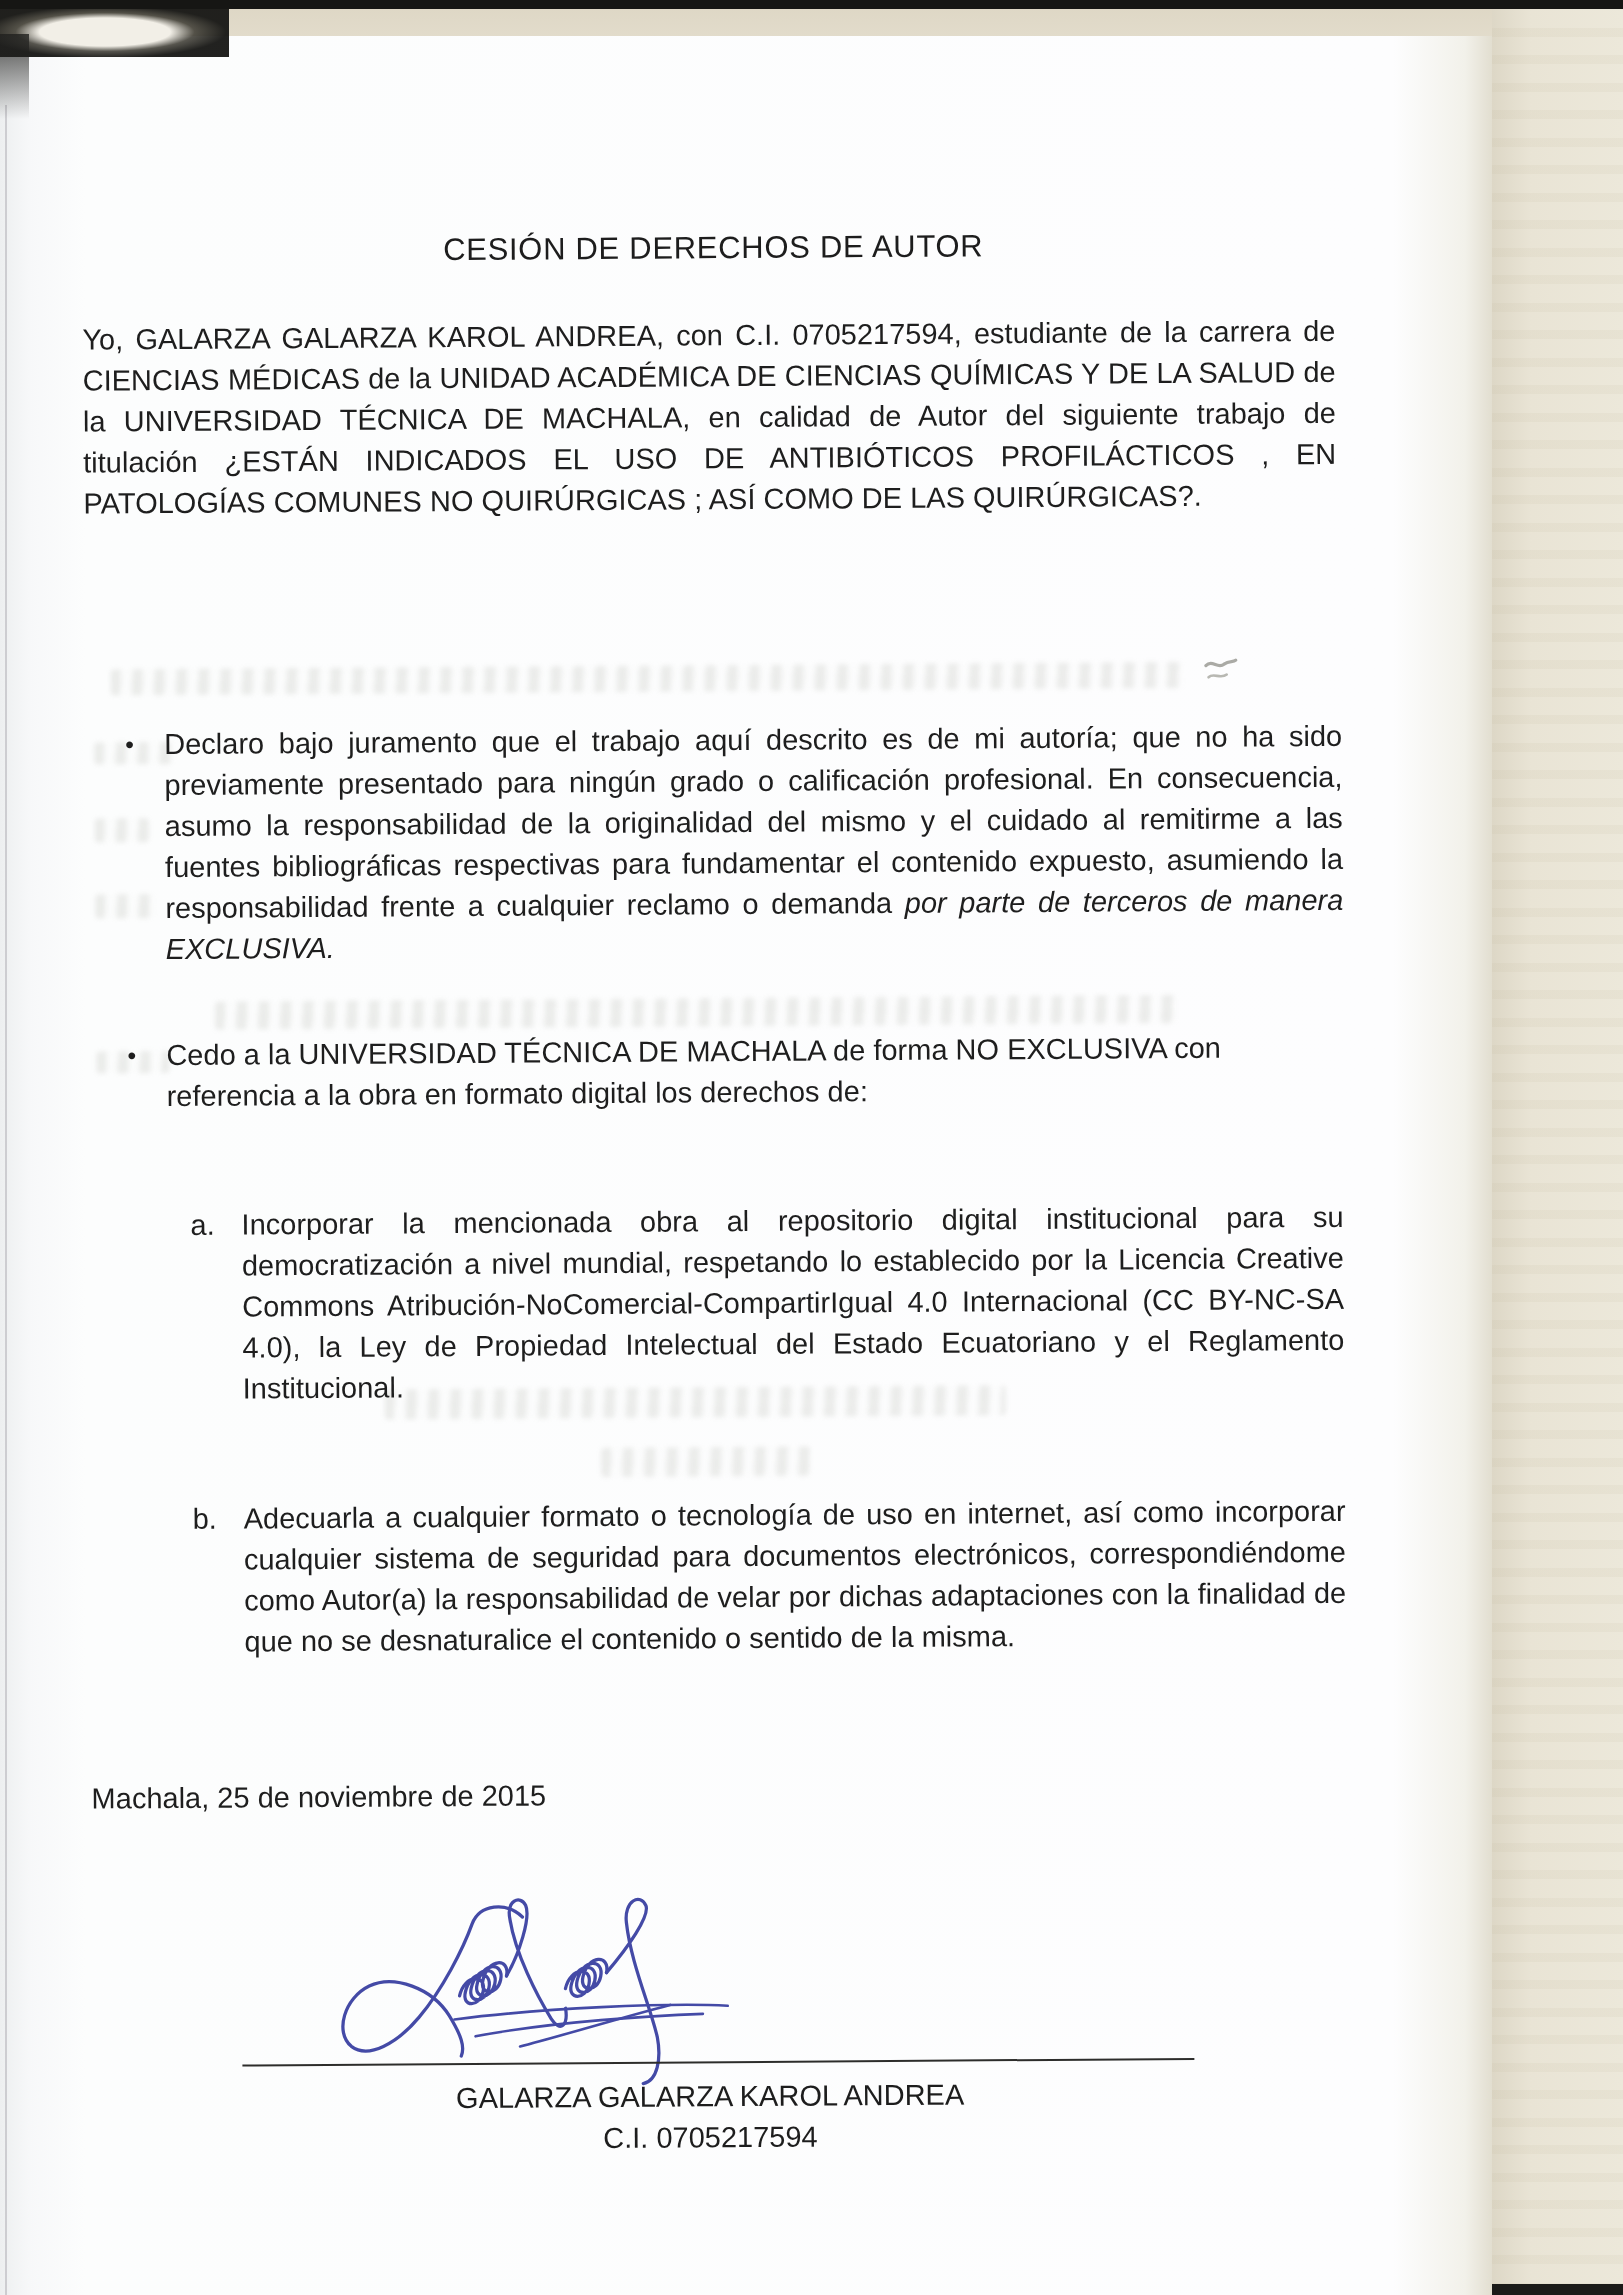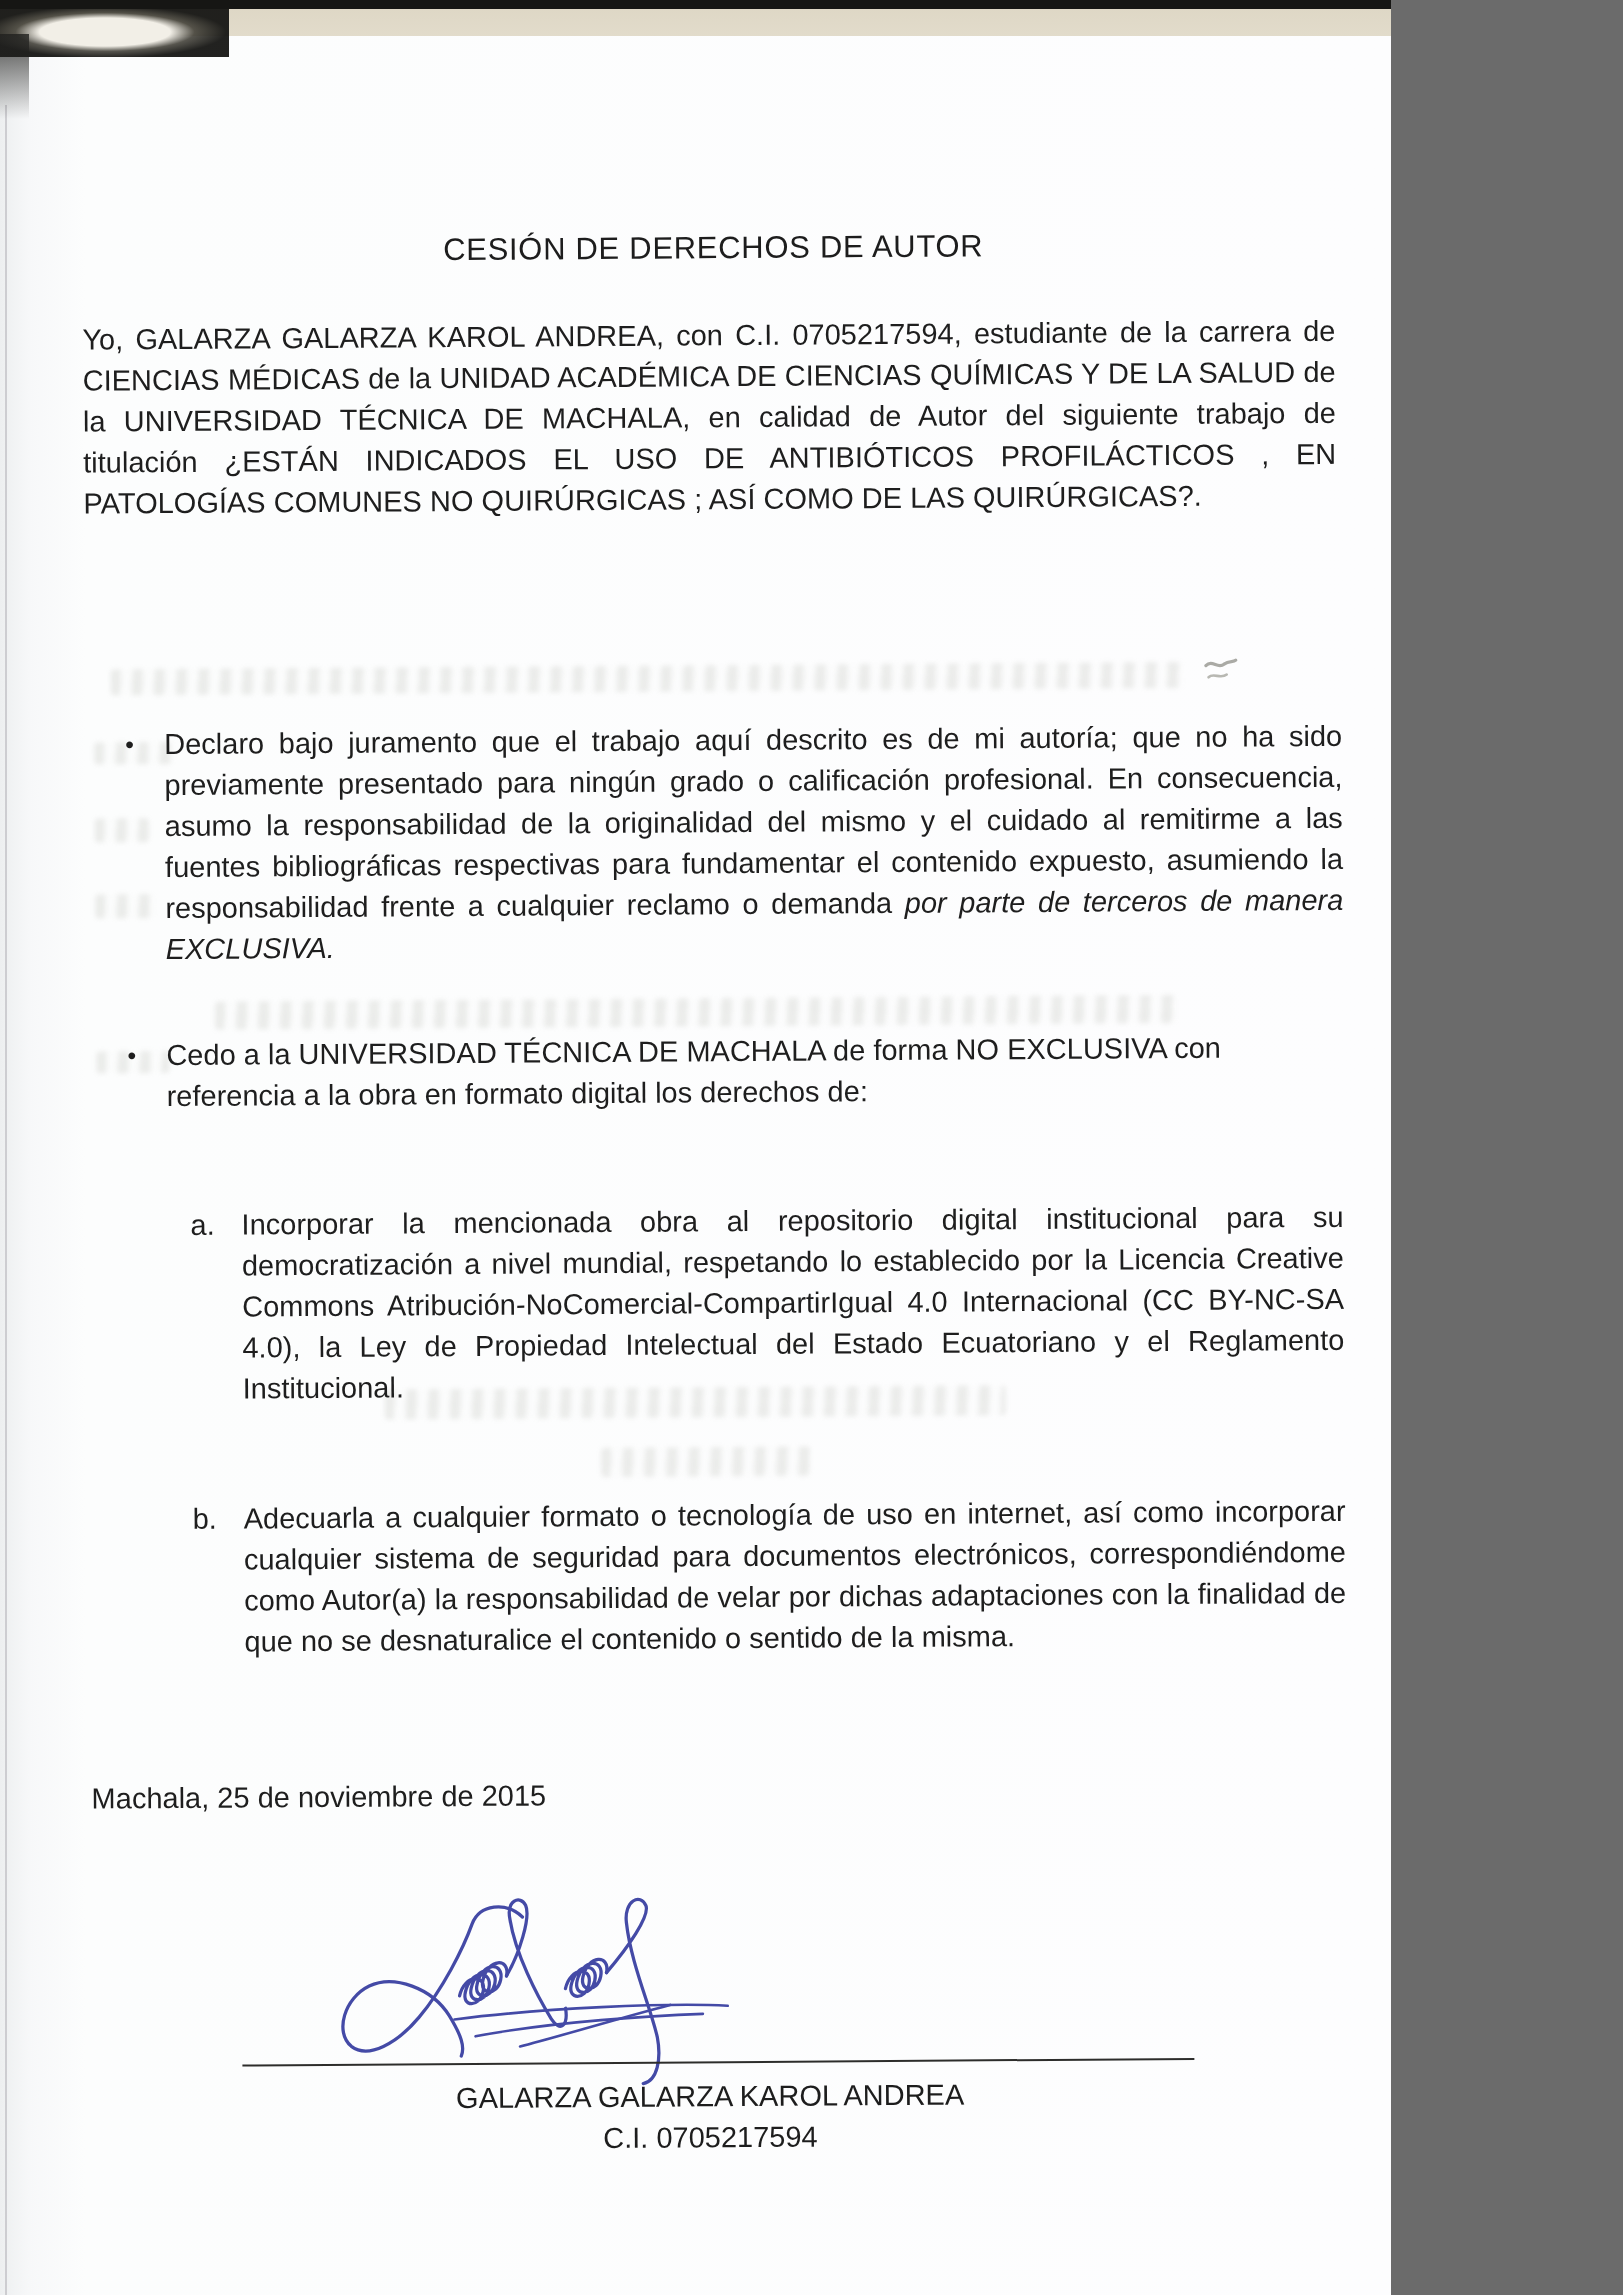--- a/index.html
+++ b/index.html
@@ -1,18 +1,18 @@
 <!DOCTYPE html>
 <html style="font-size:10.5px"><head>
 <meta charset="utf-8">
 <style>
   html,body{margin:0;padding:0;background:#6b6b6b;}
   .scan{
     position:relative;
-    width:1391px;height:2295px;
+    width:1623px;height:2295px;
     overflow:hidden;
     background:linear-gradient(180deg,#ddd6c4 0px,#e5dfcf 59px,#e8e3d3 262px,#e7e2d2 100%);
     font-family:"Liberation Sans", sans-serif;
     color:#212121;
   }
   
   .bed-right{
     position:absolute;left:1492px;top:0;width:131px;height:2295px;
     background:
       repeating-linear-gradient(180deg, rgba(187,176,146,.10) 0 9.2px, rgba(255,255,255,0) 9.2px 27.5px),

